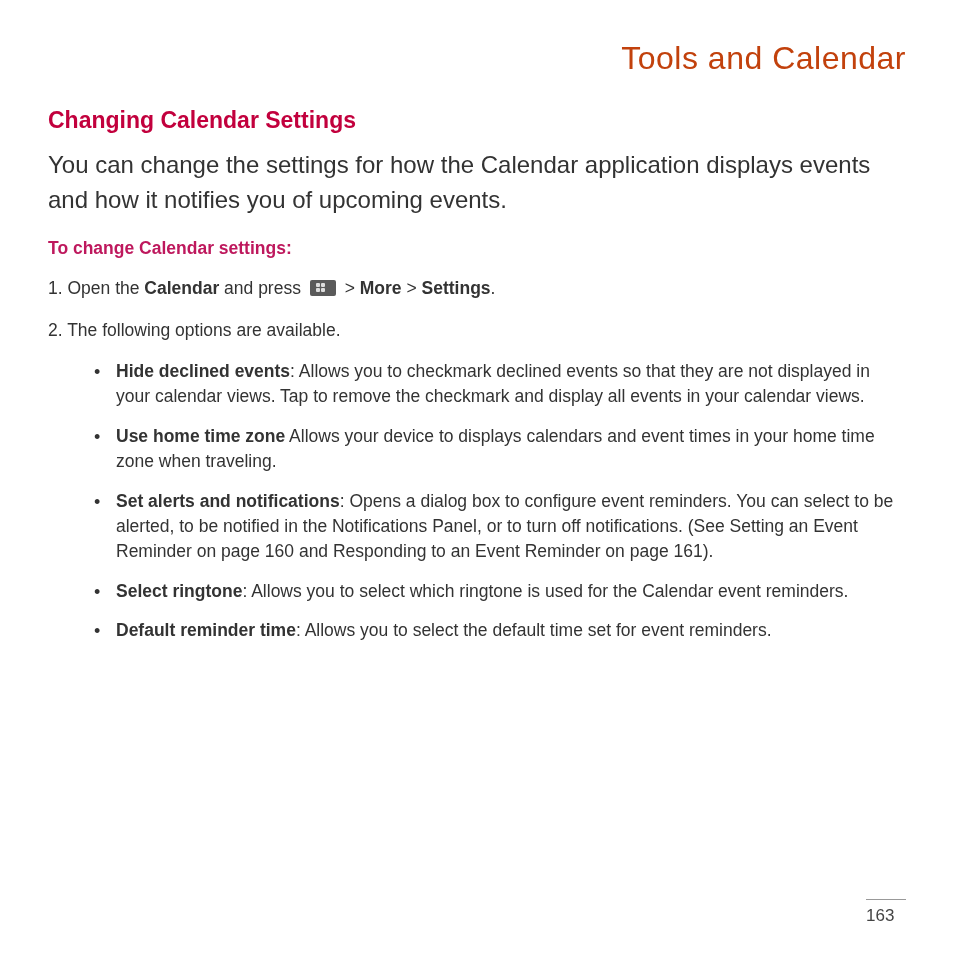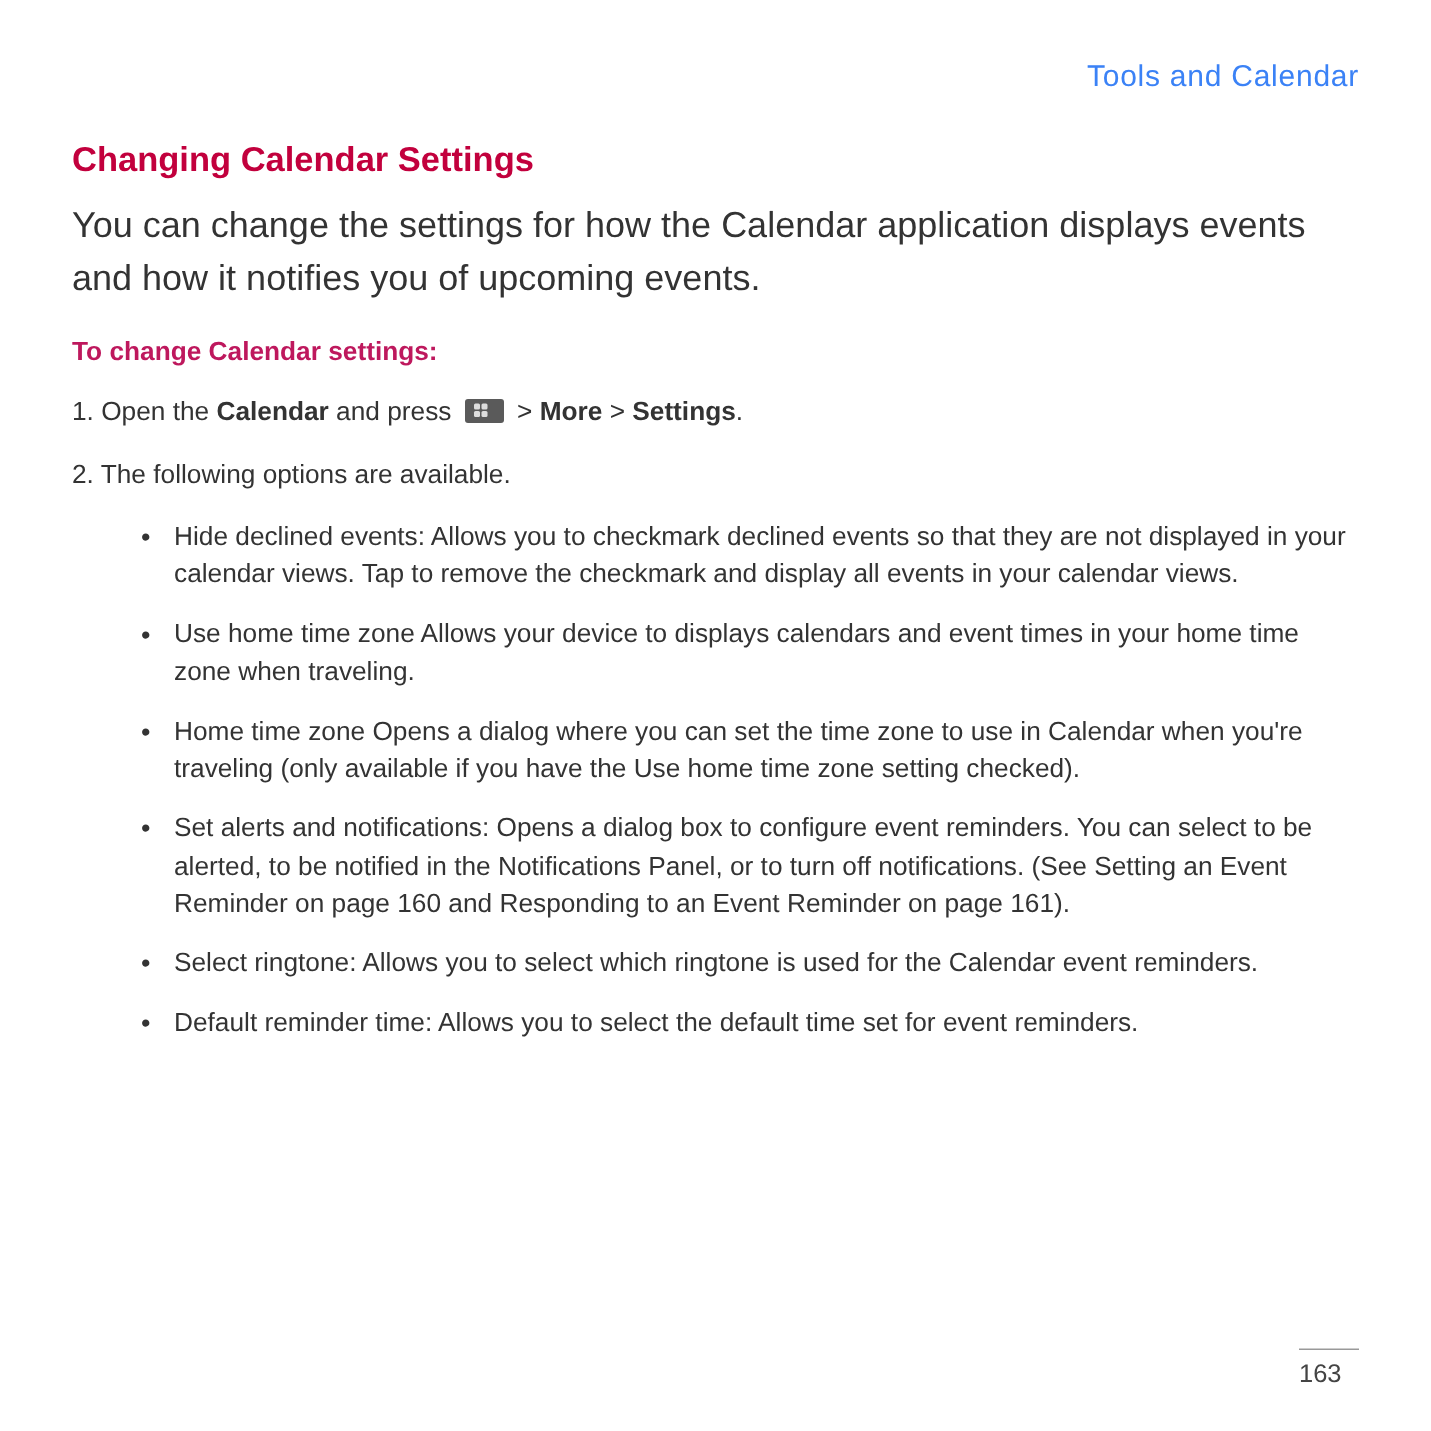--- a/index.html
+++ b/index.html
@@ -7,23 +7,23 @@
     width: 954px;
     height: 954px;
     background: #ffffff;
     font-family: "Segoe UI", "Helvetica Neue", Arial, sans-serif;
     color: #333;
     position: relative;
     padding: 40px 48px 0 48px;
   }
   .chapter-title {
     text-align: right;
-    font-size: 20px;
+    font-size: 32px;
     font-weight: 300;
-    color: #3b82f6;
+    color: #c2410c;
     margin-bottom: 30px;
     letter-spacing: 0.5px;
   }
   .section-title {
     font-size: 23px;
     font-weight: 600;
     color: #c2003d;
     margin-bottom: 14px;
   }
   .intro {
@@ -77,21 +77,21 @@
     padding-left: 22px;
   }
   ul.opts li::before {
     content: "•";
     position: absolute;
     left: 0;
     top: 0;
     font-size: 18px;
     color: #333;
   }
-  ul.opts li .bold { font-weight: 400; }
+  ul.opts li .bold { font-weight: 700; }
   .page-num {
     position: absolute;
     bottom: 28px;
     right: 48px;
     font-size: 17px;
     color: #444;
   }
   .page-num::before {
     content: "";
     display: block;
@@ -115,19 +115,18 @@
 
 <p class="step">
   <span>1. Open the </span><span class="bold">Calendar</span><span> and press </span><span class="menu-icon"></span><span> &gt; </span><span class="bold">More</span><span> &gt; </span><span class="bold">Settings</span><span>.</span>
 </p>
 
 <p class="step">2. The following options are available.</p>
 
 <ul class="opts">
   <li><span class="bold">Hide declined events</span><span>: Allows you to checkmark declined events so that they are not displayed in your calendar views. Tap to remove the checkmark and display all events in your calendar views.</span></li>
   <li><span class="bold">Use home time zone</span><span> Allows your device to displays calendars and event times in your home time zone when traveling.</span></li>
-  <li><span class="bold">Home time zone</span><span> Opens a dialog where you can set the time zone to use in Calendar when you're traveling (only available if you have the Use home time zone setting checked).</span></li>
   <li><span class="bold">Set alerts and notifications</span><span>: Opens a dialog box to configure event reminders. You can select to be alerted, to be notified in the Notifications Panel, or to turn off notifications. (See Setting an Event Reminder on page 160 and Responding to an Event Reminder on page 161).</span></li>
   <li><span class="bold">Select ringtone</span><span>: Allows you to select which ringtone is used for the Calendar event reminders.</span></li>
   <li><span class="bold">Default reminder time</span><span>: Allows you to select the default time set for event reminders.</span></li>
 </ul>
 
 <div class="page-num">163</div>
 
 </body></html>

